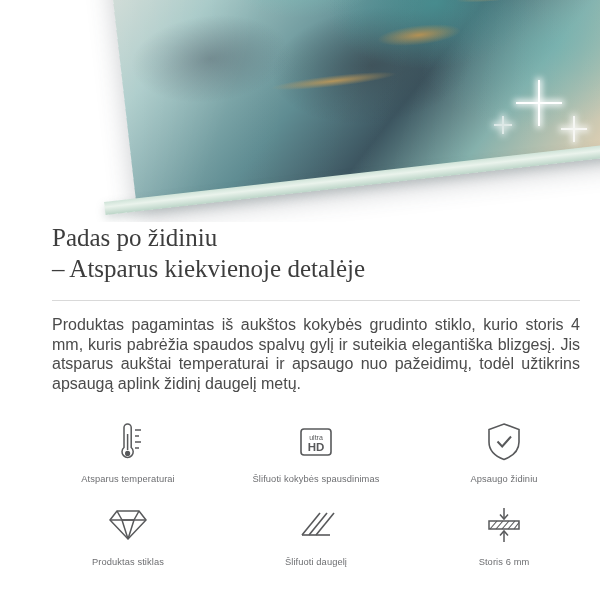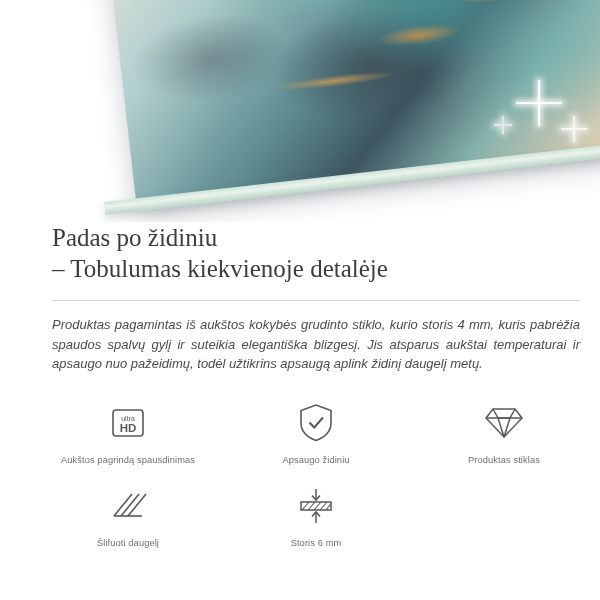--- a/index.html
+++ b/index.html
@@ -102,25 +102,24 @@
   .headline .l2 { display: block; }
 
   .rule {
     margin: 16px 36px 0 36px;
     height: 1px;
     background: #d9d9d9;
   }
 
   .body-copy {
     margin: 14px 36px 0 36px;
-    font-size: 13px;
+    font-size: 16px;
     line-height: 19.5px;
     color: #4b4b4b;
     text-align: justify;
-    font-style: italic;
   }
 
   
   .features {
     margin: 26px 18px 0 18px;
     display: grid;
     grid-template-columns: repeat(3, 1fr);
     row-gap: 18px;
   }
   .feature {
@@ -155,39 +154,53 @@
       <div class="sparkle sp1"></div>
       <div class="sparkle sp2"></div>
       <div class="sparkle sp3"></div>
     </div>
   </div>
 
   <div class="content">
 
     <h1 class="headline">
       <span class="l1">Padas po židiniu</span>
-      <span class="l2">– Tobulumas kiekvienoje detalėje</span>
+      <span class="l2">– Atsparus kiekvienoje detalėje</span>
     </h1>
 
     <div class="rule"></div>
 
     <p class="body-copy">Produktas pagamintas iš aukštos kokybės grudinto stiklo, kurio storis 4 mm, kuris pabrėžia spaudos spalvų gylį ir suteikia elegantiška blizgesį. Jis atsparus aukštai temperaturai ir apsaugo nuo pažeidimų, todėl užtikrins apsaugą aplink židinį daugelį metų.</p>
 
     <div class="features">
 
+      <div class="feature">
+        <span class="ico">
+          <svg width="40" height="44" viewBox="0 0 40 44" fill="none" stroke="#58595b" stroke-width="1.5">
+            <path d="M16 7.5a3.6 3.6 0 0 1 7.2 0v20a5.6 5.6 0 1 1-7.2 0z"></path>
+            <line x1="19.6" y1="14" x2="19.6" y2="30"></line>
+            <circle cx="19.6" cy="33.4" r="2.6" fill="#58595b" stroke="none"></circle>
+            <line x1="27" y1="10" x2="33" y2="10"></line>
+            <line x1="27" y1="16" x2="31" y2="16"></line>
+            <line x1="27" y1="22" x2="33" y2="22"></line>
+            <line x1="27" y1="28" x2="31" y2="28"></line>
+          </svg>
+        </span>
+        <span class="cap">Atsparus temperaturai</span>
+      </div>
 
       <div class="feature">
         <span class="ico">
           <svg width="36" height="36" viewBox="0 0 36 36">
             <rect x="3" y="5" width="30" height="26" rx="3" fill="none" stroke="#58595b" stroke-width="1.6"></rect>
             <text x="18" y="16.4" text-anchor="middle" font-family="Liberation Sans, sans-serif" font-size="7" fill="#58595b">ultra</text>
             <text x="18" y="27" text-anchor="middle" font-family="Liberation Sans, sans-serif" font-size="11.5" font-weight="bold" fill="#58595b">HD</text>
           </svg>
         </span>
-        <span class="cap">Aukštos pagrindą spausdinimas</span>
+        <span class="cap">Šlifuoti kokybės spausdinimas</span>
       </div>
 
       <div class="feature">
         <span class="ico">
           <svg width="38" height="42" viewBox="0 0 38 42" fill="none" stroke="#58595b" stroke-width="1.6">
             <path d="M19 3 L34 8.5 V21c0 9-7 14.5-15 17.5C11 35.5 4 30 4 21V8.5z"></path>
             <path d="M12.5 20.5 L17.2 25.5 L26 15.5" stroke-width="2"></path>
           </svg>
         </span>
         <span class="cap">Apsaugo židiniu</span>

